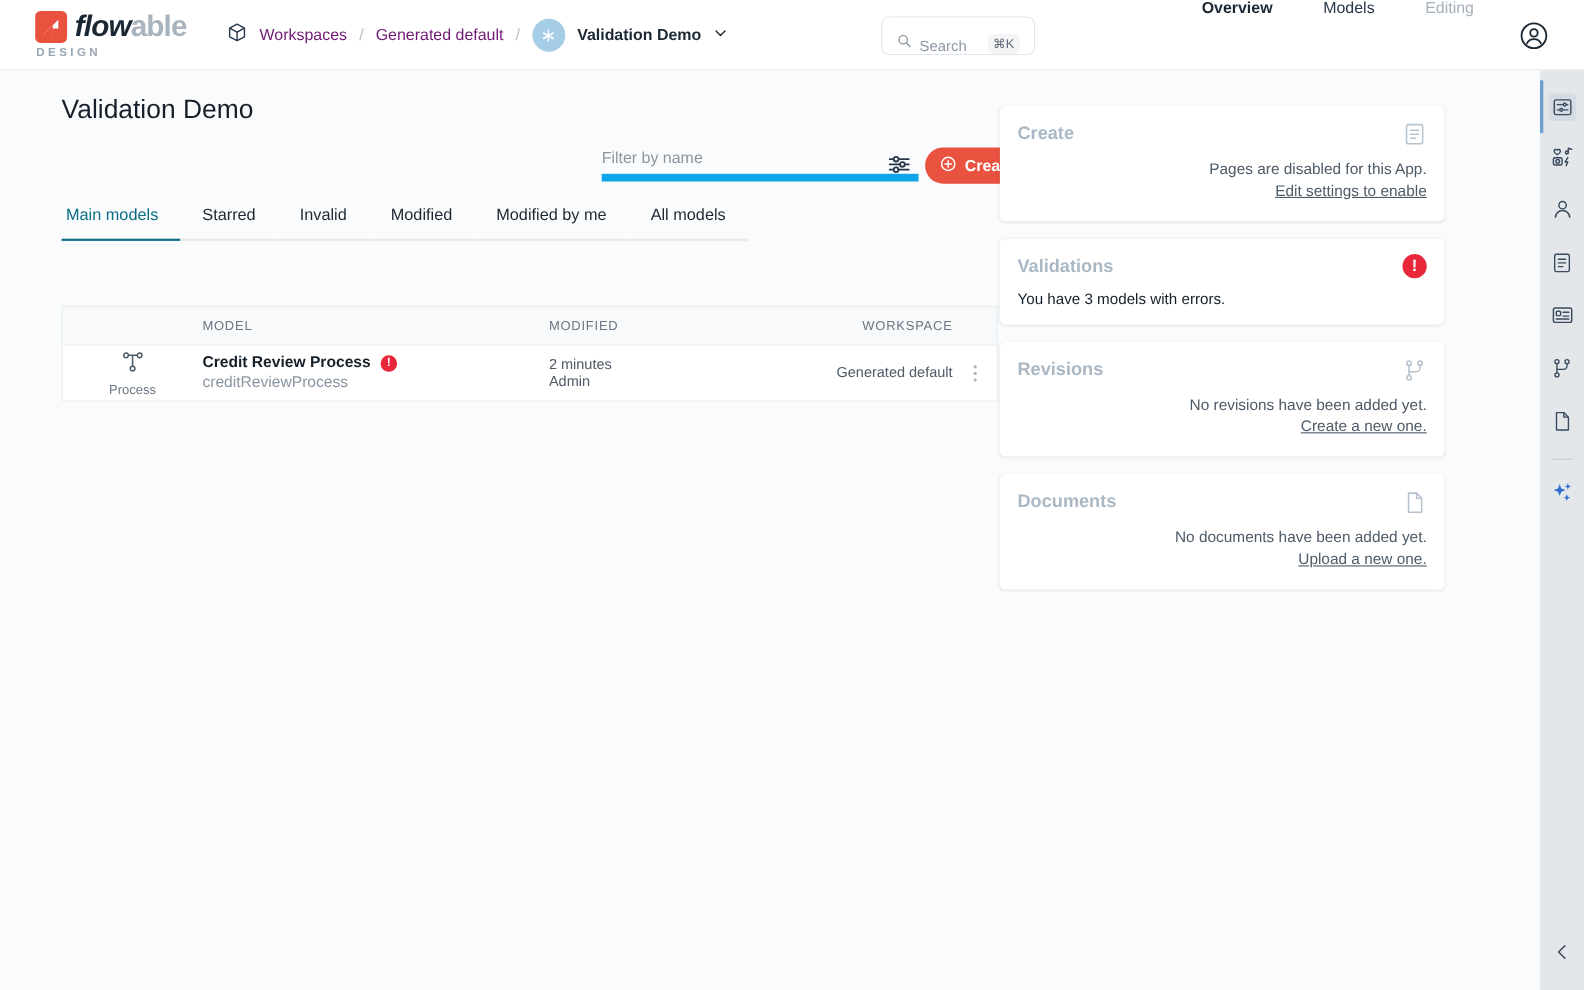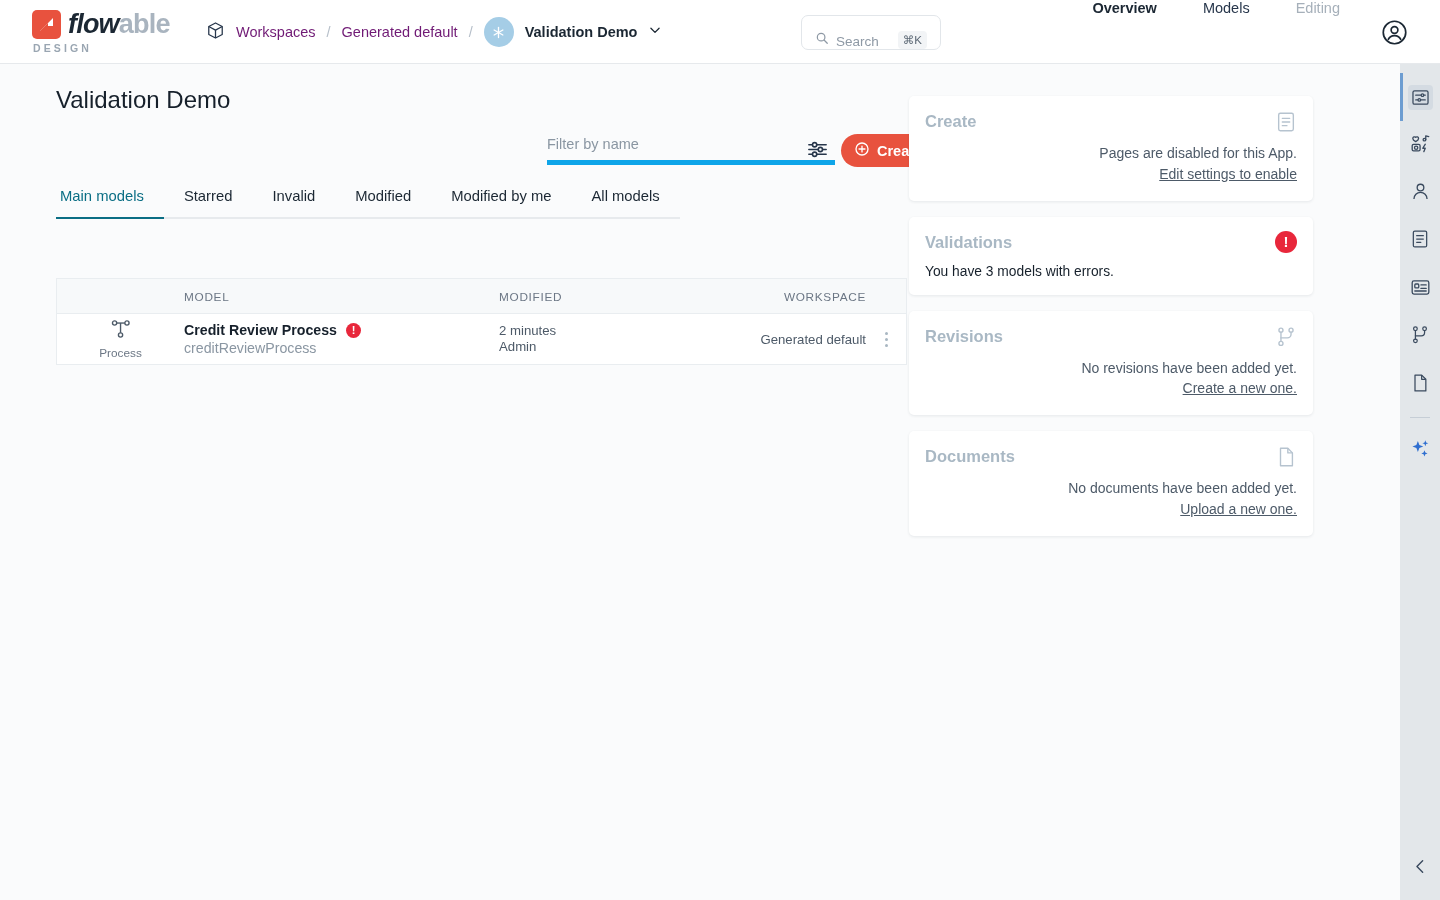--- a/index.html
+++ b/index.html
@@ -79,21 +79,21 @@
     background: #fafbfc;
   }
   .page-title {
     position: absolute; left: 56px; top: 22px;
     font-size: 24px; color: #16202b; font-weight: normal;
   }
 
   
   .filter-input {
     position: absolute; left: 547px; top: 71px; width: 288px; height: 30px;
-    border-bottom: 5px solid #0ea5e9; background: transparent;
+    border-bottom: 7px solid #0ea5e9; background: transparent;
   }
   .filter-input .ph { font-size: 14.5px; color: #8a96a2; }
   .sliders-btn { position: absolute; left: 806px; top: 74px; cursor: pointer; }
   .create-btn {
     position: absolute; left: 841px; top: 70px; height: 33px;
     background: #e8523e; color: #ffffff; border-radius: 17px;
     display: flex; align-items: center; gap: 7px;
     padding: 0 17px 0 13px; font-size: 14.5px; font-weight: bold;
     border: none; cursor: pointer; font-family: inherit;
   }

